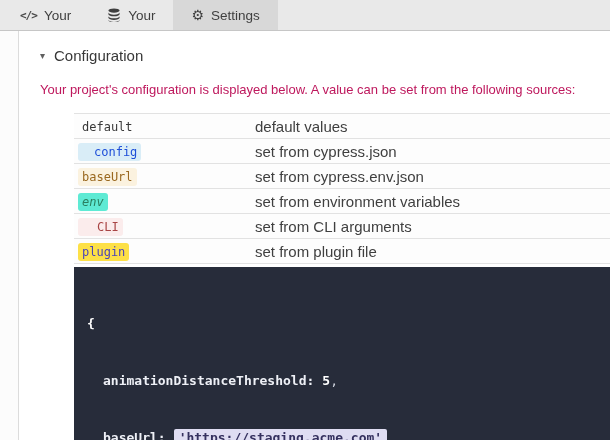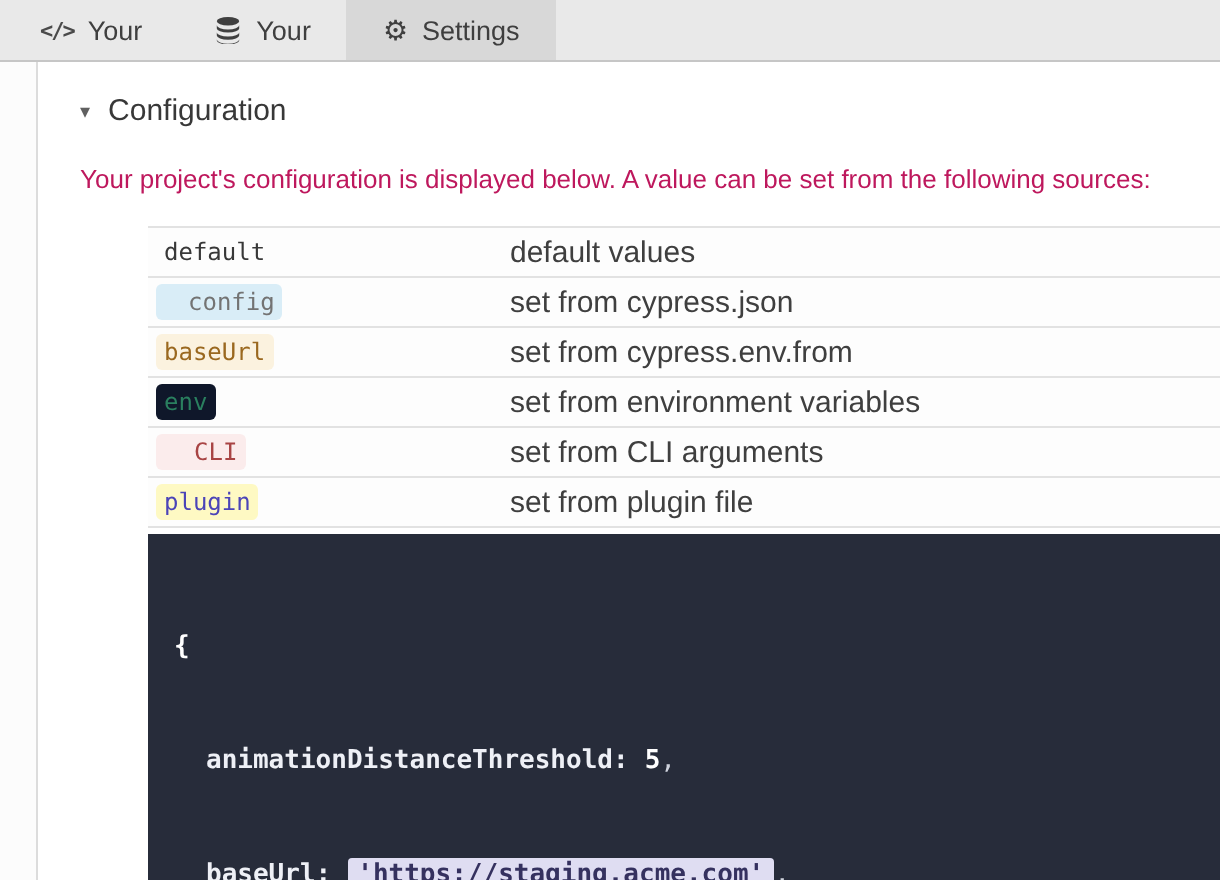--- a/index.html
+++ b/index.html
@@ -74,25 +74,25 @@
     background: #fdfdfd;
   }
   .src-name-cell { width: 181px; padding-left: 4px; flex: none; }
   .chip {
     font-family: "DejaVu Sans Mono", monospace;
     font-size: 12px;
     padding: 2px 4px;
     border-radius: 3px;
   }
   .chip-default { color: #383838; background: transparent; }
-  .chip-config  { color: #737373; background: #d9edf7; padding-left: 16px; }
+  .chip-config  { color: #1d4ed8; background: #d9edf7; padding-left: 16px; }
   .chip-envFile { color: #9a681f; background: #fbf2df; }
-  .chip-env     { color: #2a7f5f; background: #0f172a; }
+  .chip-env     { color: #2a7f5f; background: #5eead4; font-style: italic; }
   .chip-cli     { color: #a84444; background: #fbecec; padding-left: 19px; }
-  .chip-plugin  { color: #4b44b8; background: #fef9c3; }
+  .chip-plugin  { color: #4b44b8; background: #fde047; }
   .src-desc { font-size: 15px; color: #3f3f3f; }
   
   .code-block {
     margin-top: 3px;
     margin-left: 34px;
     background: #272c3a;
     padding: 9px 0 20px 13px;
     height: 200px;
     font-family: "DejaVu Sans Mono", monospace;
     font-size: 13px;
@@ -151,21 +151,21 @@
       <div class="src-row">
         <div class="src-name-cell"><span class="chip chip-default">default</span></div>
         <span class="src-desc">default values</span>
       </div>
       <div class="src-row">
         <div class="src-name-cell"><span class="chip chip-config">config</span></div>
         <span class="src-desc">set from cypress.json</span>
       </div>
       <div class="src-row">
         <div class="src-name-cell"><span class="chip chip-envFile">baseUrl</span></div>
-        <span class="src-desc">set from cypress.env.from</span>
+        <span class="src-desc">set from cypress.env.json</span>
       </div>
       <div class="src-row">
         <div class="src-name-cell"><span class="chip chip-env">env</span></div>
         <span class="src-desc">set from environment variables</span>
       </div>
       <div class="src-row">
         <div class="src-name-cell"><span class="chip chip-cli">CLI</span></div>
         <span class="src-desc">set from CLI arguments</span>
       </div>
       <div class="src-row">

